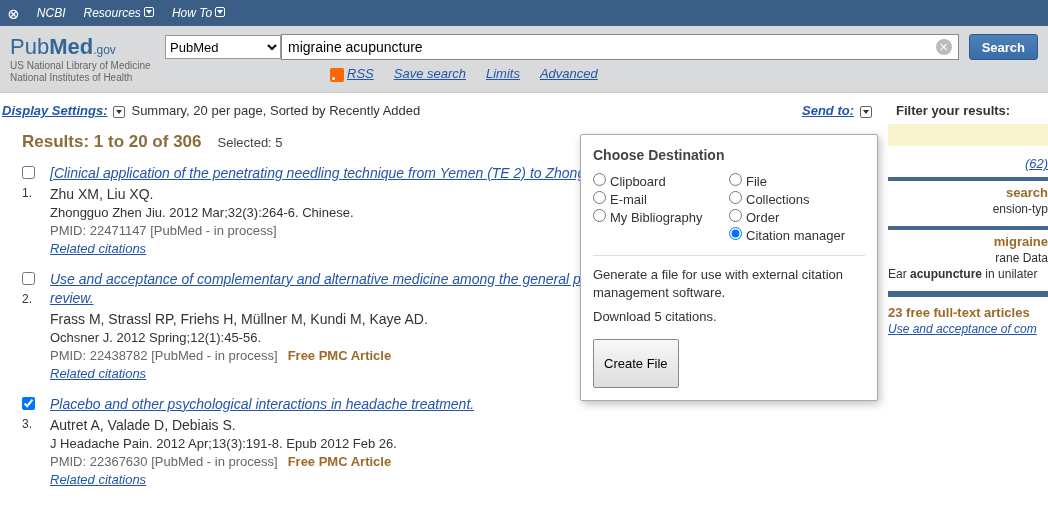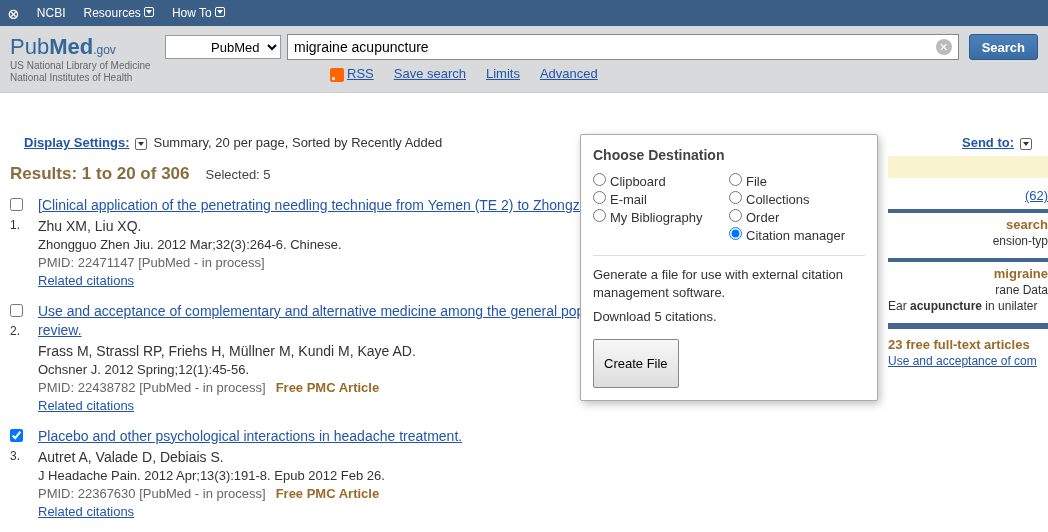--- a/index.html
+++ b/index.html
@@ -1,51 +1,51 @@
 <!DOCTYPE html>
 <html><head>
   <meta charset="utf-8">
   <style>
     * { box-sizing: border-box; margin: 0; padding: 0; font-family: Arial, Helvetica, sans-serif; }
     body { background: #fff; font-size: 13px; color: #333; width: 1048px; overflow: hidden; }
-    a { color: #2255aa; text-decoration: underline; cursor: pointer; }
+    a { color: #2255aa; text-decoration: underline; cursor: pointer; font-style: italic; }
     
     .top-bar { background: #3a5e86; height: 26px; display: flex; align-items: center; padding: 0 8px; color: #fff; font-size: 12px; }
     .top-bar > span, .top-bar > a { margin-right: 18px; color: #fff; text-decoration: none; }
     .s-icon-d { display: inline-block; width: 10px; height: 10px; border: 1px solid #fff; border-radius: 2px; position: relative; margin-left: 3px; top: 0px; }
     .s-icon-d::after { content: ''; position: absolute; top: 2px; left: 1px; width: 0; height: 0; border-left: 3px solid transparent; border-right: 3px solid transparent; border-top: 4px solid #fff; }
 
     .header { background: #d9dadc; padding: 8px 10px; display: flex; align-items: flex-start; }
     .logo-block { width: 155px; }
     .pubmed-logo { font-size: 22px; color: #336; font-weight: normal; }
     .pubmed-logo .pub { color: #336699; }
     .pubmed-logo .med { color: #336699; font-weight: bold; }
     .pubmed-logo .gov { color: #336699; font-size: 12px; }
     .logo-sub { font-size: 10px; color: #666; line-height: 1.2; }
     .search-row { flex: 1; display: flex; align-items: center; }
-    .search-select { height: 24px; width: 116px; font-size: 13px; margin-right: 6px; background: #fff; border: 1px solid #999; padding-left: 41px; }
+    .search-select { height: 24px; width: 116px; font-size: 13px; background: #fff; border: 1px solid #999; }
     .search-box { flex: 1; height: 26px; border: 1px solid #888; background: #fff; display: flex; align-items: center; position: relative; }
     .search-box input { border: none; height: 16px; width: 100%; padding: 0 28px 0 6px; font-size: 14px; outline: none; }
     .clear-x { position: absolute; right: 6px; top: 4px; width: 16px; height: 16px; background: #bbb; border-radius: 50%; color: #fff; font-size: 11px; display: flex; align-items: center; justify-content: center; cursor: pointer; }
     .search-btn { margin-left: 10px; background: linear-gradient(#4e80b8, #3a6da6); color: #fff; border: 1px solid #2a5a8f; height: 26px; padding: 0 12px; font-weight: bold; cursor: pointer; border-radius: 3px; font-size: 13px; }
     .sub-links { margin-top: 6px; margin-left: 165px; display: flex; align-items: center; font-size: 13px; }
     .sub-links > * { margin-right: 20px; }
     .rss-icon { display: inline-block; width: 14px; height: 14px; background: #f60; border-radius: 2px; margin-right: 3px; vertical-align: middle; position: relative; }
     .rss-icon::after { content: ''; position: absolute; left: 2px; bottom: 2px; width: 3px; height: 3px; background: #fff; border-radius: 50%; }
 
     .header-wrap { border-bottom: 1px solid #ccc; background: #d9dadc; }
 
-    .toolbar { display: flex; align-items: center; padding: 10px 10px 6px 24px; font-size: 13px; position: relative; margin-top: 32px; }
+    .toolbar { display: flex; align-items: center; padding: 10px 10px 6px 2px; font-size: 13px; position: relative; }
     .toolbar .ds-label { color: #2255aa; text-decoration: underline; font-weight: bold; }
     .drop-box { display: inline-block; width: 12px; height: 12px; border: 1px solid #666; border-radius: 2px; position: relative; margin: 0 6px; top: 1px; }
     .drop-box::after { content: ''; position: absolute; top: 3px; left: 2px; width: 0; height: 0; border-left: 3px solid transparent; border-right: 3px solid transparent; border-top: 4px solid #333; }
     .sendto { margin-left: auto; color: #2255aa; text-decoration: underline; font-weight: bold; }
     .filter-cell { width: 160px; padding-left: 18px; font-weight: bold; }
 
-    .main { display: flex; }
+    .main { display: flex; padding-left: 12px; }
     .left { flex: 1; padding: 0 10px; }
     .right { width: 168px; padding: 0 0 0 8px; overflow: hidden; border-left: none; }
 
     .results-line { display: flex; align-items: baseline; padding: 8px 0 12px 0; }
     .res-count { color: #8a6d3b; font-size: 17px; font-weight: bold; }
     .selected { margin-left: 16px; color: #444; }
     .pager-dis { margin-left: auto; color: #ccc; font-size: 12px; }
     .pager-dis span { margin-left: 10px; }
 
     .item { display: flex; margin-bottom: 14px; }
@@ -117,20 +117,21 @@
     </div>
   </div>
 </div>
 
 <div class="toolbar">
   <a class="ds-label">Display Settings:</a>
   <span class="drop-box"></span>
   <span>Summary, 20 per page, Sorted by Recently Added</span>
   <a class="sendto">Send to:</a>
   <span class="drop-box"></span>
+  <div class="filter-cell">Filter your results:</div>
 </div>
 
 <div class="main">
   <div class="left">
     <div class="results-line">
       <span class="res-count">Results: 1 to 20 of 306</span>
       <span class="selected">Selected: 5</span>
       <span class="pager-dis">
         <span>&lt;&lt; First</span>
         <span>&lt; Prev</span>

